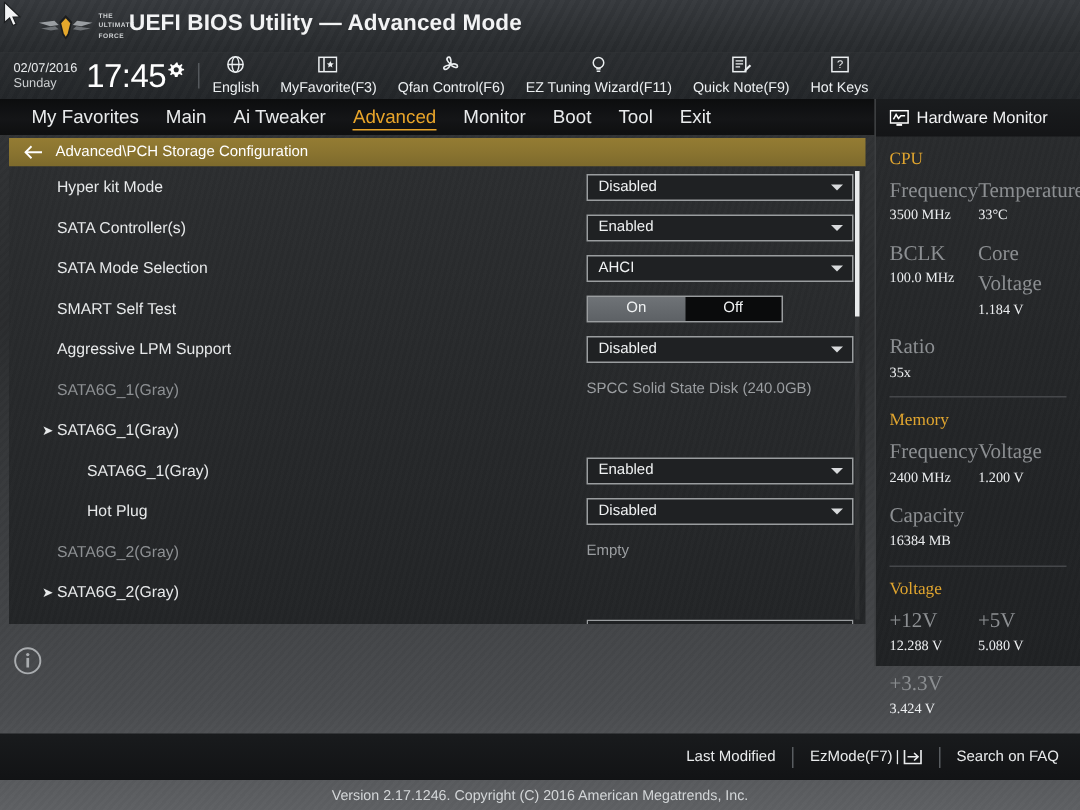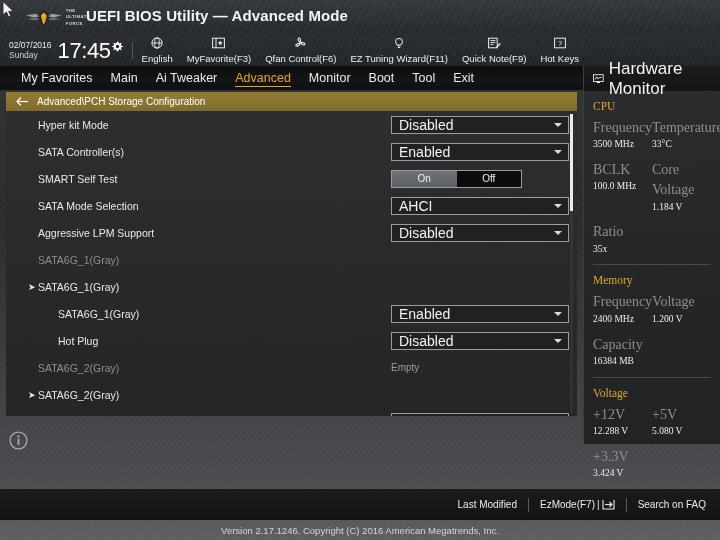--- a/index.html
+++ b/index.html
@@ -102,21 +102,21 @@
   .arrow-m { position: absolute; left: 22px; font-size: 9px; color: #e7e9ea; }
   .valtext {
     position: absolute; left: 385px; font-size: 10px; color: #9b9ea1; white-space: nowrap;
   }
   .dropdown {
     position: absolute; left: 385px; width: 178px; height: 18px;
     background: #1f2123; border: 1px solid #9a9d9f;
     display: flex; align-items: center; justify-content: space-between;
     padding: 0 6px 0 7px; cursor: pointer;
   }
-  .dropdown span { font-size: 14px; color: #f0f2f3; }
+  .dropdown span { font-size: 10px; color: #f0f2f3; }
   .caret {
     width: 0; height: 0; border-left: 4px solid transparent;
     border-right: 4px solid transparent; border-top: 4.5px solid #d8dadc;
   }
   .toggle {
     position: absolute; left: 385px; width: 131px; height: 18px;
     border: 1px solid #9a9d9f; display: flex; cursor: pointer; background: #0a0b0c;
   }
   .toggle .seg {
     flex: 1; display: flex; align-items: center; justify-content: center;
@@ -141,21 +141,21 @@
     position: absolute; left: 583px; top: 66px; width: 137px; height: 378px;
     background:
       repeating-linear-gradient(105deg, rgba(255,255,255,0.008) 0 2px, rgba(0,0,0,0.016) 2px 4px),
       linear-gradient(180deg, #2a2c2e 0%, #232527 60%, #202224 100%);
     border-left: 1px solid #3c3e40;
   }
   .hwm-head {
     height: 25px; display: flex; align-items: center; gap: 5px; padding-left: 9px;
     background: linear-gradient(180deg, #1a1c1e 0%, #141517 100%);
   }
-  .hwm-head-t { font-size: 17px; color: #f2f3f4; }
+  .hwm-head-t { font-size: 11px; color: #f2f3f4; }
   .hwm-sec { padding: 0 9px; font-family: Liberation Serif, serif; }
   .hwm-title { font-size: 11.5px; color: #e0a52f; margin: 9px 0 6px; }
   .hwm-grid { display: flex; }
   .hwm-col { width: 61px; margin-bottom: 8px; }
   .hwm-k { font-size: 14px; color: #8c8f92; line-height: 1.45; }
   .hwm-v { font-size: 9.5px; color: #eceef0; line-height: 1.45; }
   .hwm-div { height: 1px; background: #45474a; margin: 3px 0 0; }
 
   
   .info-i { position: absolute; left: 9px; top: 431px; }
@@ -297,42 +297,43 @@
           </div>
         </div>
         <div class="row">
           <span class="label">SATA Controller(s)</span>
           <div class="dropdown">
             <span>Enabled</span>
             <div class="caret"></div>
           </div>
         </div>
         <div class="row">
+          <span class="label">SATA Mode Selection</span>
+          <div class="dropdown">
+            <span>AHCI</span>
+            <div class="caret"></div>
+          </div>
+        </div>
+        <div class="row">
           <span class="label">SMART Self Test</span>
           <div class="toggle">
             <div class="seg on">On</div>
             <div class="seg">Off</div>
           </div>
         </div>
         <div class="row">
-          <span class="label">SATA Mode Selection</span>
-          <div class="dropdown">
-            <span>AHCI</span>
-            <div class="caret"></div>
-          </div>
-        </div>
-        <div class="row">
           <span class="label">Aggressive LPM Support</span>
           <div class="dropdown">
             <span>Disabled</span>
             <div class="caret"></div>
           </div>
         </div>
         <div class="row dim">
           <span class="label">SATA6G_1(Gray)</span>
+          <span class="valtext">SPCC Solid State Disk (240.0GB)</span>
         </div>
         <div class="row">
           <span class="arrow-m">➤</span>
           <span class="label">SATA6G_1(Gray)</span>
         </div>
         <div class="row ind2">
           <span class="label">SATA6G_1(Gray)</span>
           <div class="dropdown">
             <span>Enabled</span>
             <div class="caret"></div>

